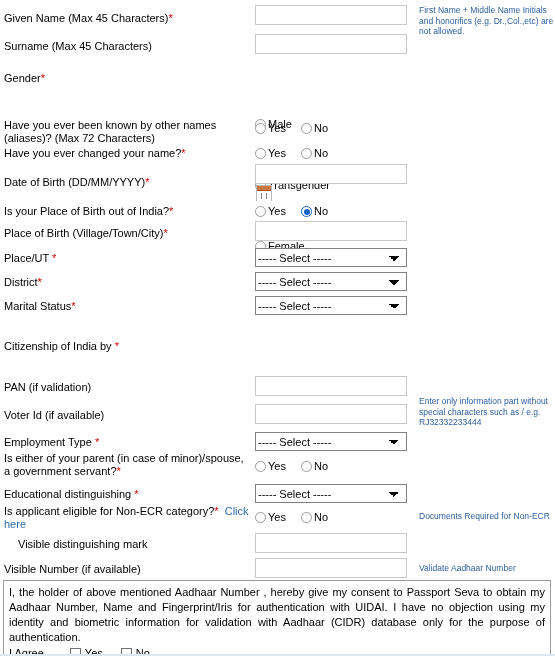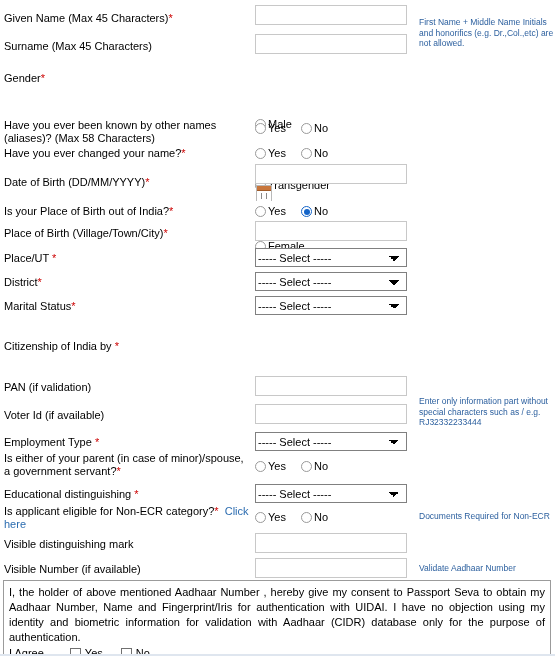--- a/index.html
+++ b/index.html
@@ -203,41 +203,41 @@
 </head>
 <body>
 
 <div class="form-wrap">
 
   <div class="row" style="top:5px;">
     <div class="lbl" style="top:7px;"><span>Given Name (Max 45 Characters)</span><span class="req">*</span></div>
     <div class="ctl" style="top:0px;">
       <input class="txtbox" type="text" value="" style="">
     </div>
-    <div class="hint" style="top:12px;">First Name + Middle Name Initials and honorifics (e.g. Dr.,Col.,etc) are not allowed.</div>
+    <div class="hint" style="top:0px;">First Name + Middle Name Initials and honorifics (e.g. Dr.,Col.,etc) are not allowed.</div>
   </div>
 
   <div class="row" style="top:34px;">
     <div class="lbl" style="top:6px;">Surname (Max 45 Characters)</div>
     <div class="ctl" style="top:0px;">
       <input class="txtbox" type="text" value="" style="">
     </div>
   </div>
 
   <div class="row" style="top:71px;">
     <div class="lbl" style="top:1px;"><span>Gender</span><span class="req">*</span></div>
     <div class="ctl" style="top:0px;">
       <span class="radio-line"><span class="rb"></span><span class="rb-lab">Male</span></span>
       <span class="radio-line"><span class="rb"></span><span class="rb-lab">Transgender</span></span>
       <span class="radio-line"><span class="rb"></span><span class="rb-lab">Female</span></span>
     </div>
   </div>
 
   <div class="row" style="top:119px;">
-    <div class="lbl" style="top:0px;">Have you ever been known by other names (aliases)? (Max 58 Characters)</div>
+    <div class="lbl" style="top:0px;">Have you ever been known by other names (aliases)? (Max 72 Characters)</div>
     <div class="ctl" style="top:3px;">
       <span class="radio-inline"><span class="rb"></span><span class="rb-lab">Yes</span></span>
       <span class="radio-inline"><span class="rb"></span><span class="rb-lab">No</span></span>
     </div>
   </div>
 
   <div class="row" style="top:147px;">
     <div class="lbl" style="top:0px;"><span>Have you ever changed your name?</span><span class="req">*</span></div>
     <div class="ctl" style="top:0px;">
       <span class="radio-inline"><span class="rb"></span><span class="rb-lab">Yes</span></span>
@@ -349,21 +349,21 @@
   <div class="row" style="top:505px;">
     <div class="lbl" style="top:0px; width:250px;"><span>Is applicant eligible for Non-ECR category?</span><span class="req">*</span>&nbsp; <span class="link">Click here</span></div>
     <div class="ctl" style="top:6px;">
       <span class="radio-inline"><span class="rb"></span><span class="rb-lab">Yes</span></span>
       <span class="radio-inline"><span class="rb"></span><span class="rb-lab">No</span></span>
     </div>
     <div class="hint" style="top:6px;">Documents Required for Non-ECR</div>
   </div>
 
   <div class="row" style="top:533px;">
-    <div class="lbl" style="top:5px;">Visible distinguishing mark</div>
+    <div class="lbl" style="top:5px;margin-left:14px;">Visible distinguishing mark</div>
     <div class="ctl" style="top:0px;">
       <input class="txtbox" type="text" value="" style="">
     </div>
   </div>
 
   <div class="row" style="top:558px;">
     <div class="lbl" style="top:5px;">Visible Number (if available)</div>
     <div class="ctl" style="top:0px;">
       <input class="txtbox" type="text" value="" style="">
     </div>

